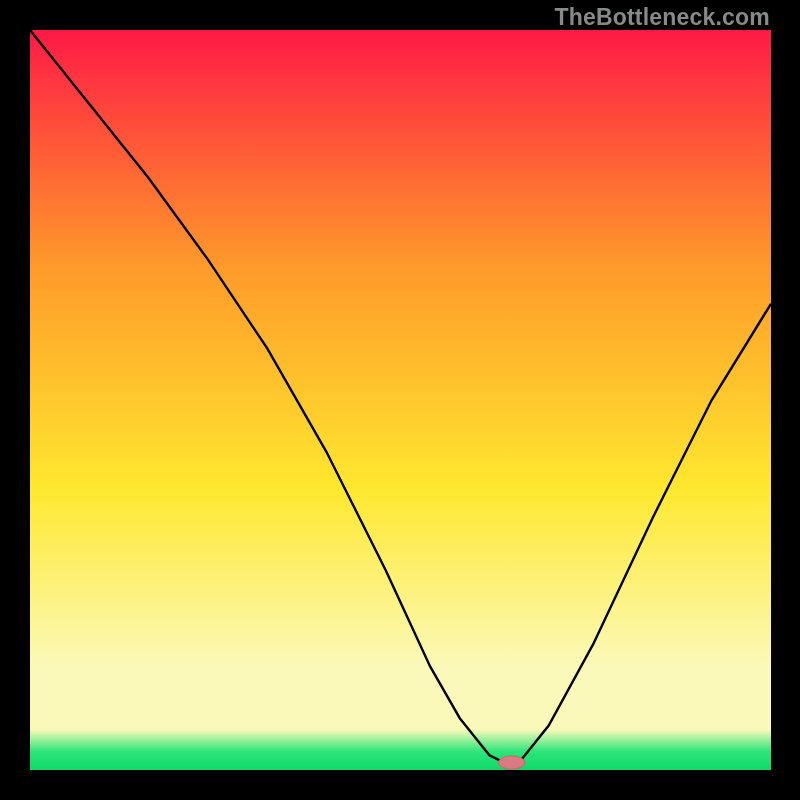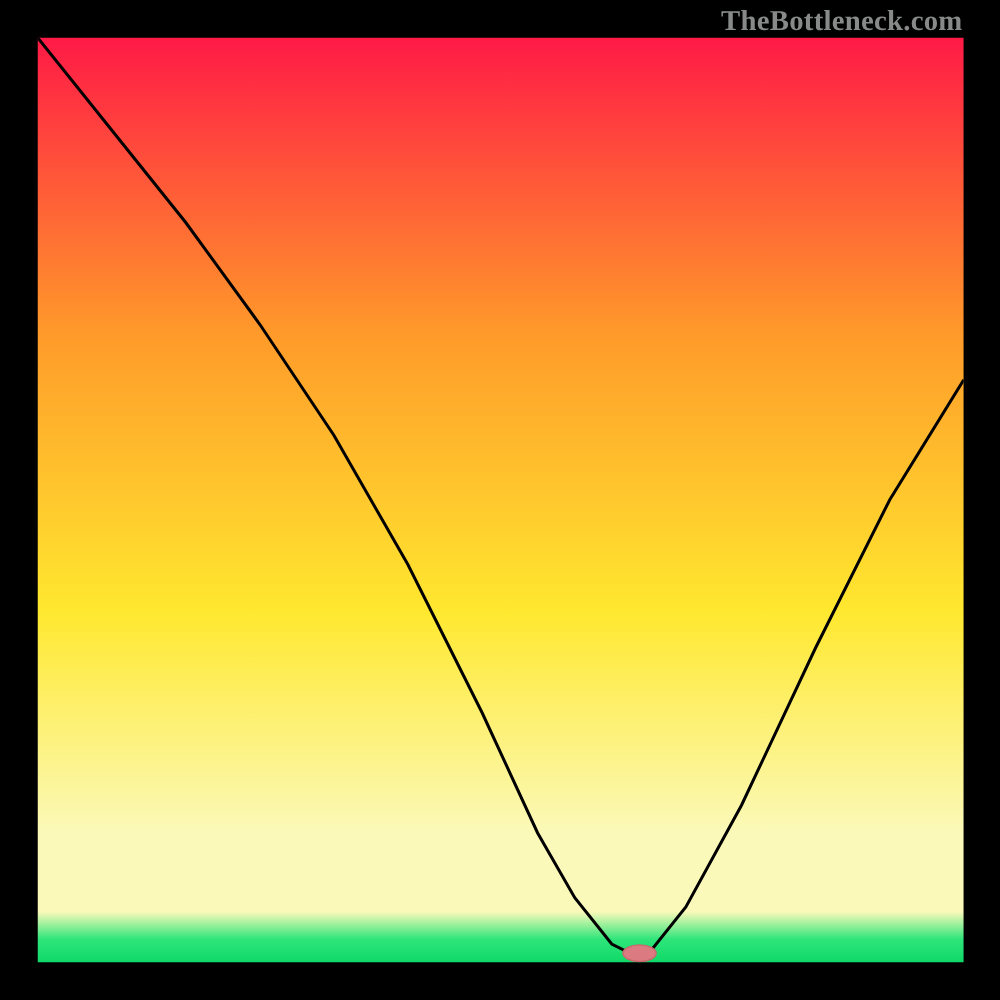--- a/index.html
+++ b/index.html
@@ -35,21 +35,21 @@
   svg {
     display: block;
     width: 741px;
     height: 740px;
   }
 
   .watermark {
     position: absolute;
     top: 4px;
     right: 30px;
-    font-family: Liberation Serif, serif;
+    font-family: Liberation Sans, sans-serif;
     font-size: 23px;
     font-weight: 600;
     color: #888a8a;
     letter-spacing: 0.2px;
   }
 </style>
 </head>
 <body>
 
 <div class="wrap">

